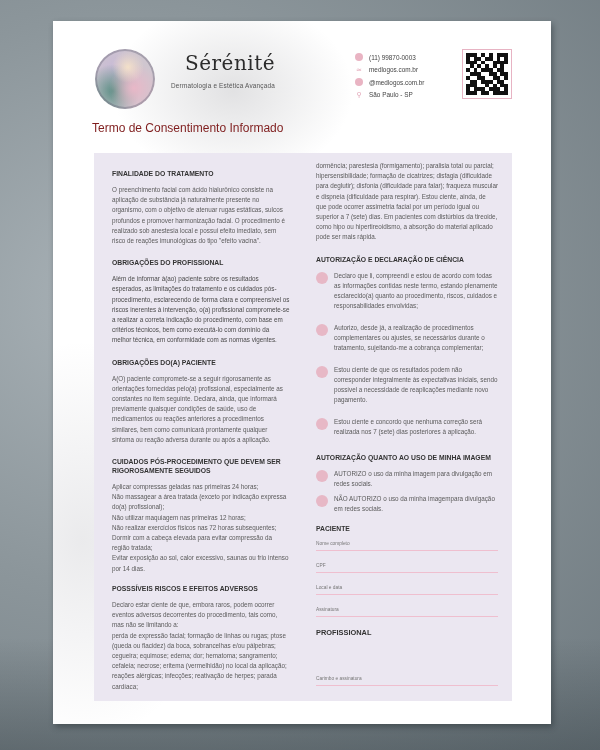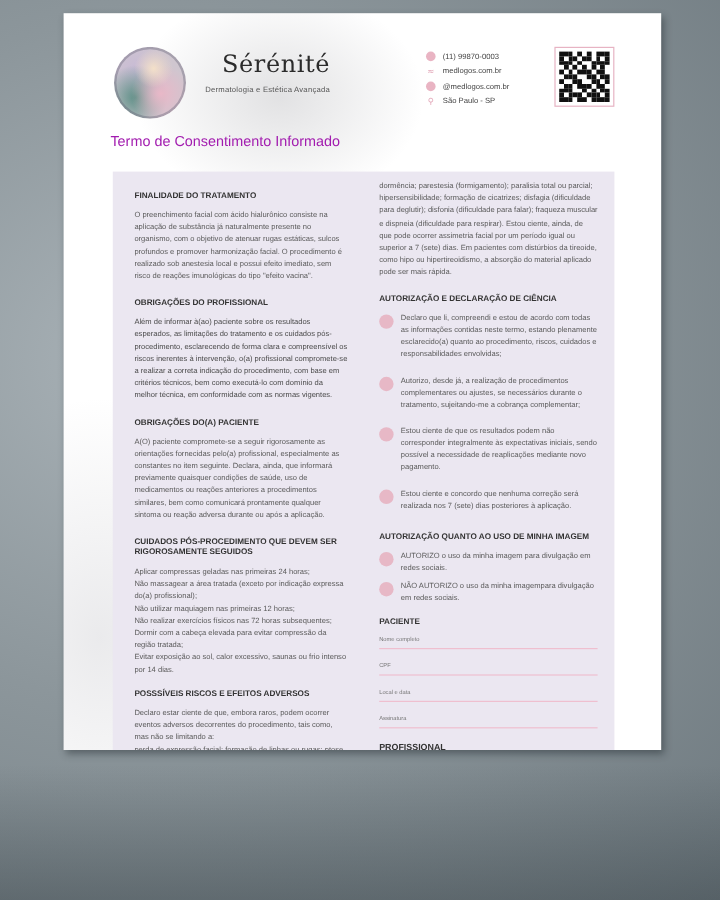--- a/index.html
+++ b/index.html
@@ -7,21 +7,21 @@
   body {
     position: relative;
     background: radial-gradient(ellipse at 20% 40%, #a9b2b7 0%, #8c969b 45%, #6f7a80 100%);
     font-family: "DejaVu Sans", sans-serif;
   }
   .bg-shadow {
     position: absolute; left: 0; top: 0; width: 600px; height: 750px;
     background: linear-gradient(180deg, rgba(0,0,0,0) 85%, rgba(40,50,55,0.35) 100%);
   }
   .paper {
-    position: absolute; left: 53px; top: 11px; width: 498px; height: 614px;
+    position: absolute; left: 53px; top: 21px; width: 498px; height: 703px;
     background: #ffffff;
     box-shadow: 2px 3px 6px rgba(30,40,45,0.45);
     overflow: hidden;
   }
   .paper-light {
     position: absolute; left: 0; top: 0; right: 0; bottom: 0; pointer-events: none;
     background:
       radial-gradient(ellipse 120px 90px at 180px 70px, rgba(150,150,155,0.28), rgba(255,255,255,0) 100%),
       radial-gradient(ellipse 140px 200px at 30px 520px, rgba(140,140,150,0.18), rgba(255,255,255,0) 100%);
   }
@@ -53,21 +53,21 @@
   .contact-text { font-family: "Liberation Sans", sans-serif; font-size: 6.4px; color: #444; }
   .qr {
     position: absolute; left: 409px; top: 28px; width: 50px; height: 50px;
     border: 1px solid #e7b3c3; padding: 3px; background: #fff;
   }
   .qr-grid { width: 100%; height: 100%; display: grid; grid-template-columns: repeat(11, 1fr); grid-template-rows: repeat(11, 1fr); }
   .qr-grid span { background: #111; }
   .qr-grid span.w { background: transparent; }
   .title-1 {
     position: absolute; left: 39px; top: 100px; width: 420px;
-    font-family: "Liberation Sans", sans-serif; font-size: 12px; color: #a21caf;
+    font-family: "Liberation Sans", sans-serif; font-size: 12px; color: #7f1d1d;
   }
   .title-2 {
     position: absolute; left: 39px; top: 112px; width: 440px;
     font-family: "Liberation Sans", sans-serif; font-size: 12.6px; color: #1f1f1f;
   }
   
   .panel {
     position: absolute; left: 41px; top: 132px; width: 418px; height: 548px;
     background: #ebe7f1;
   }

